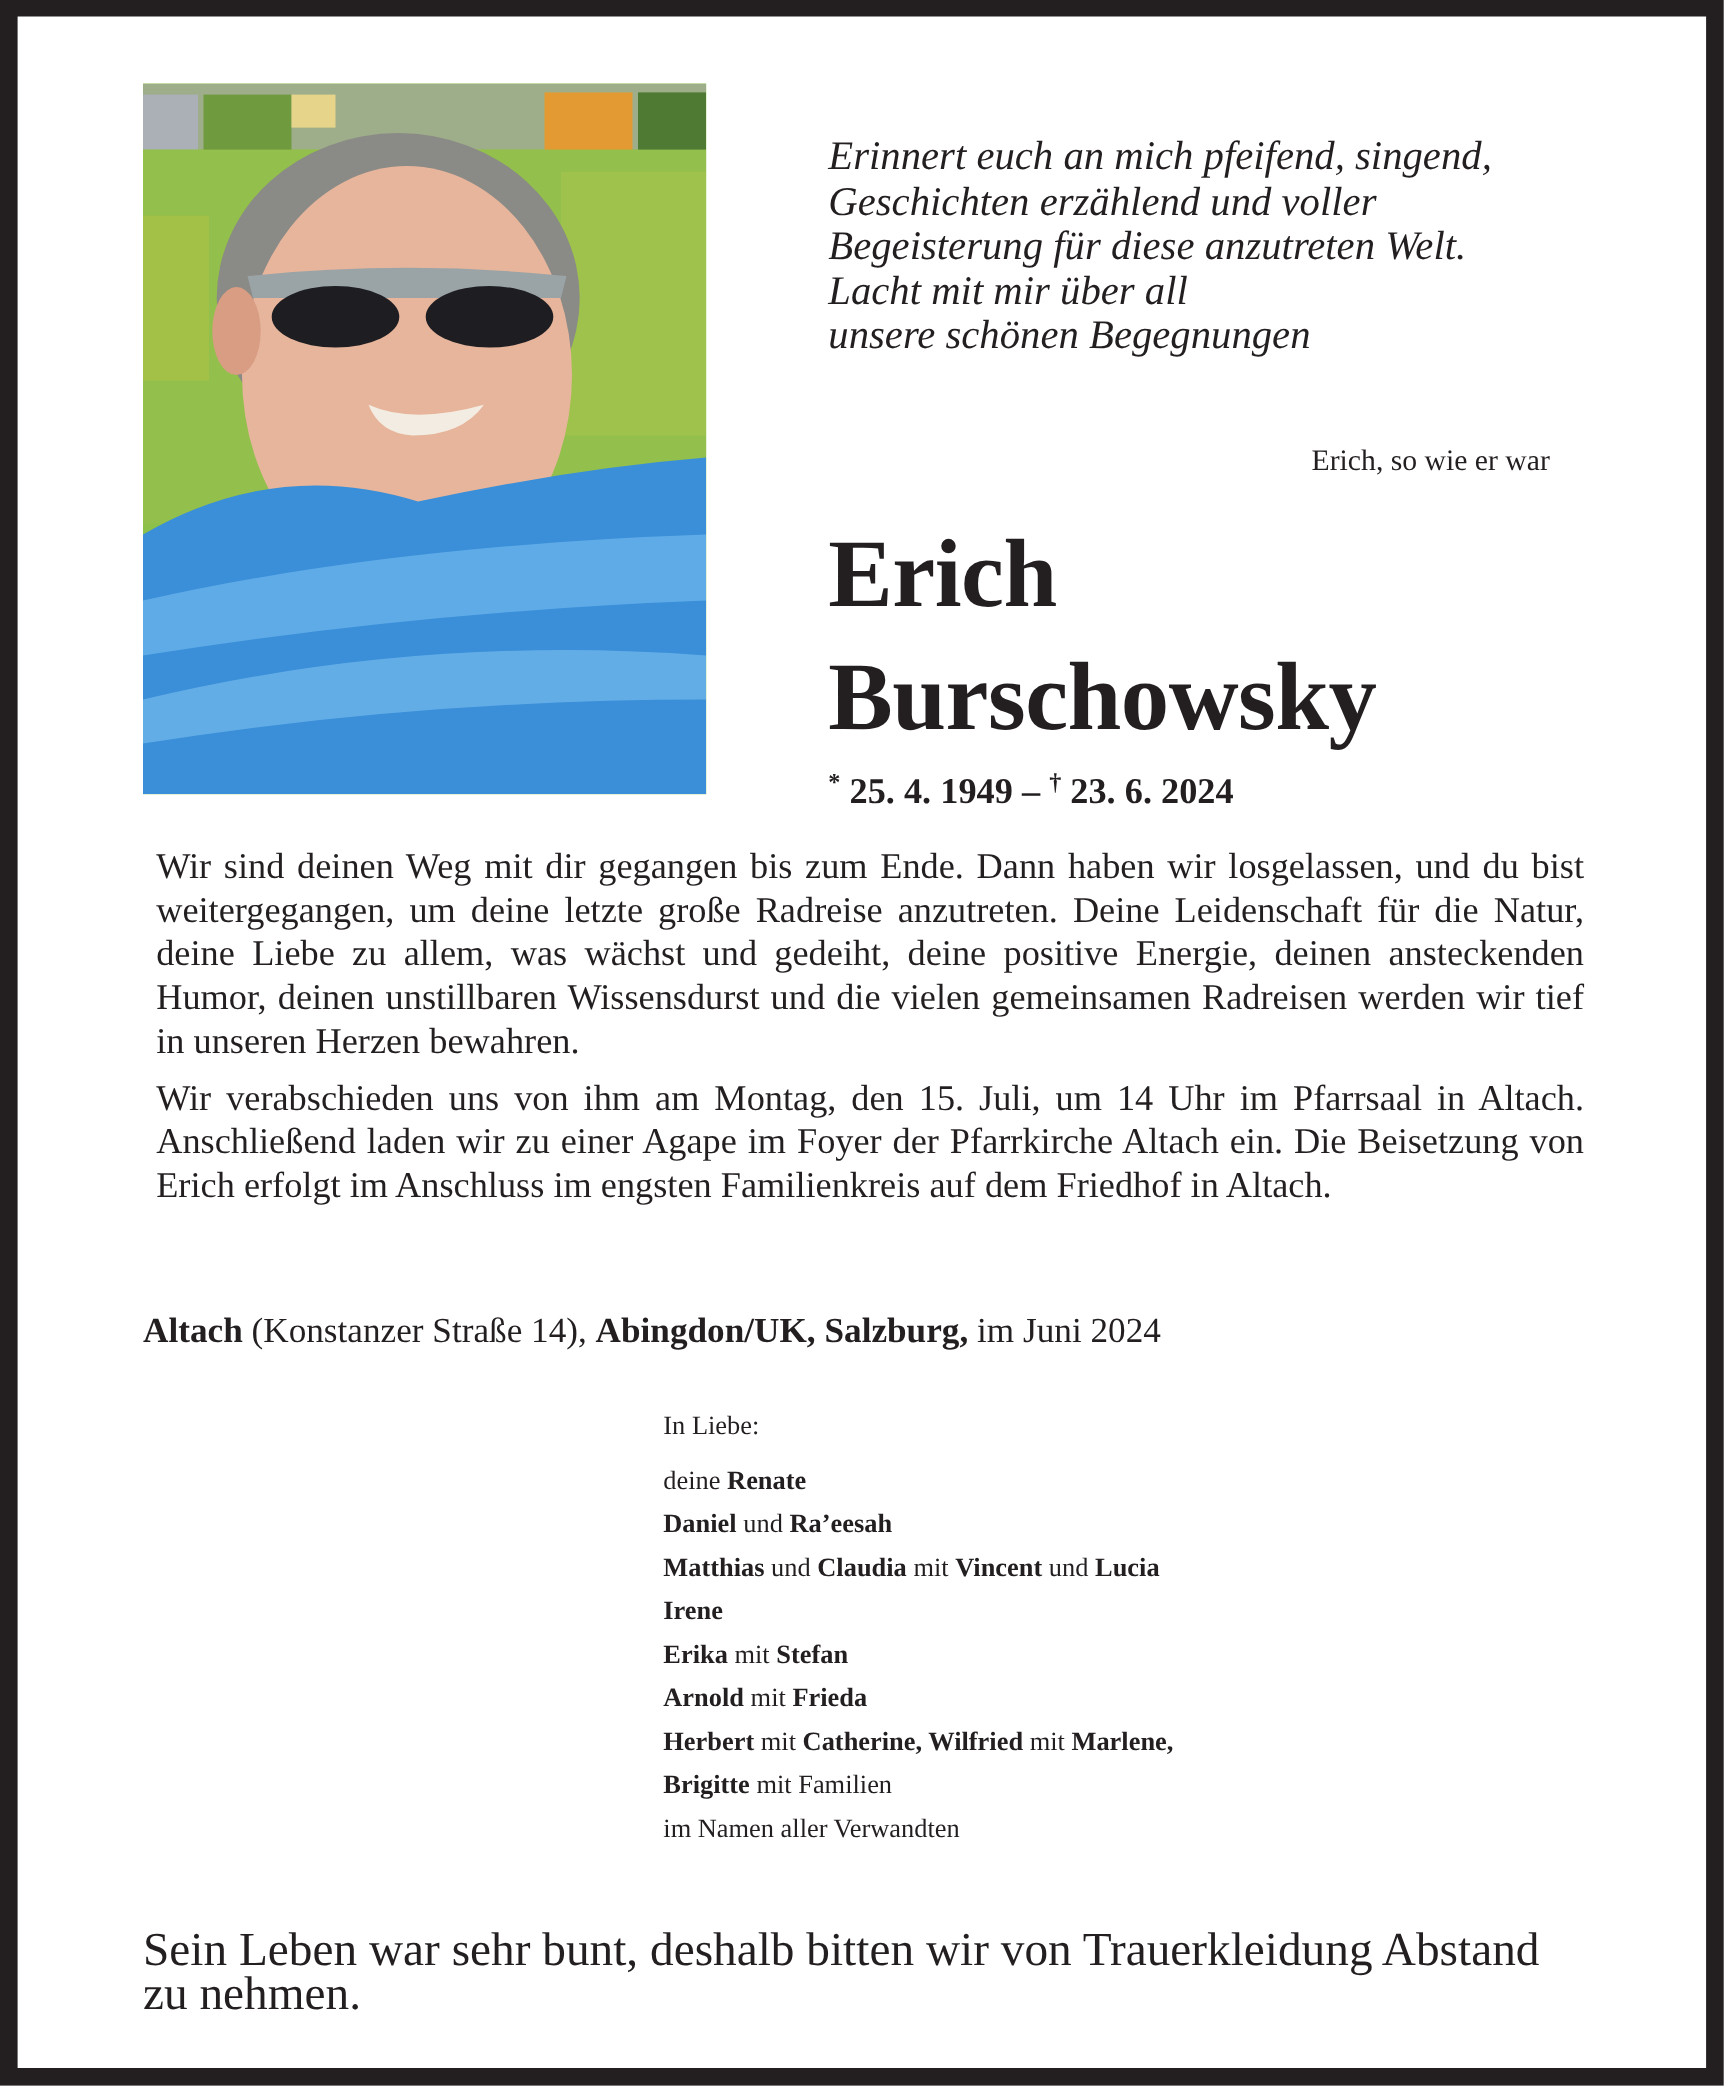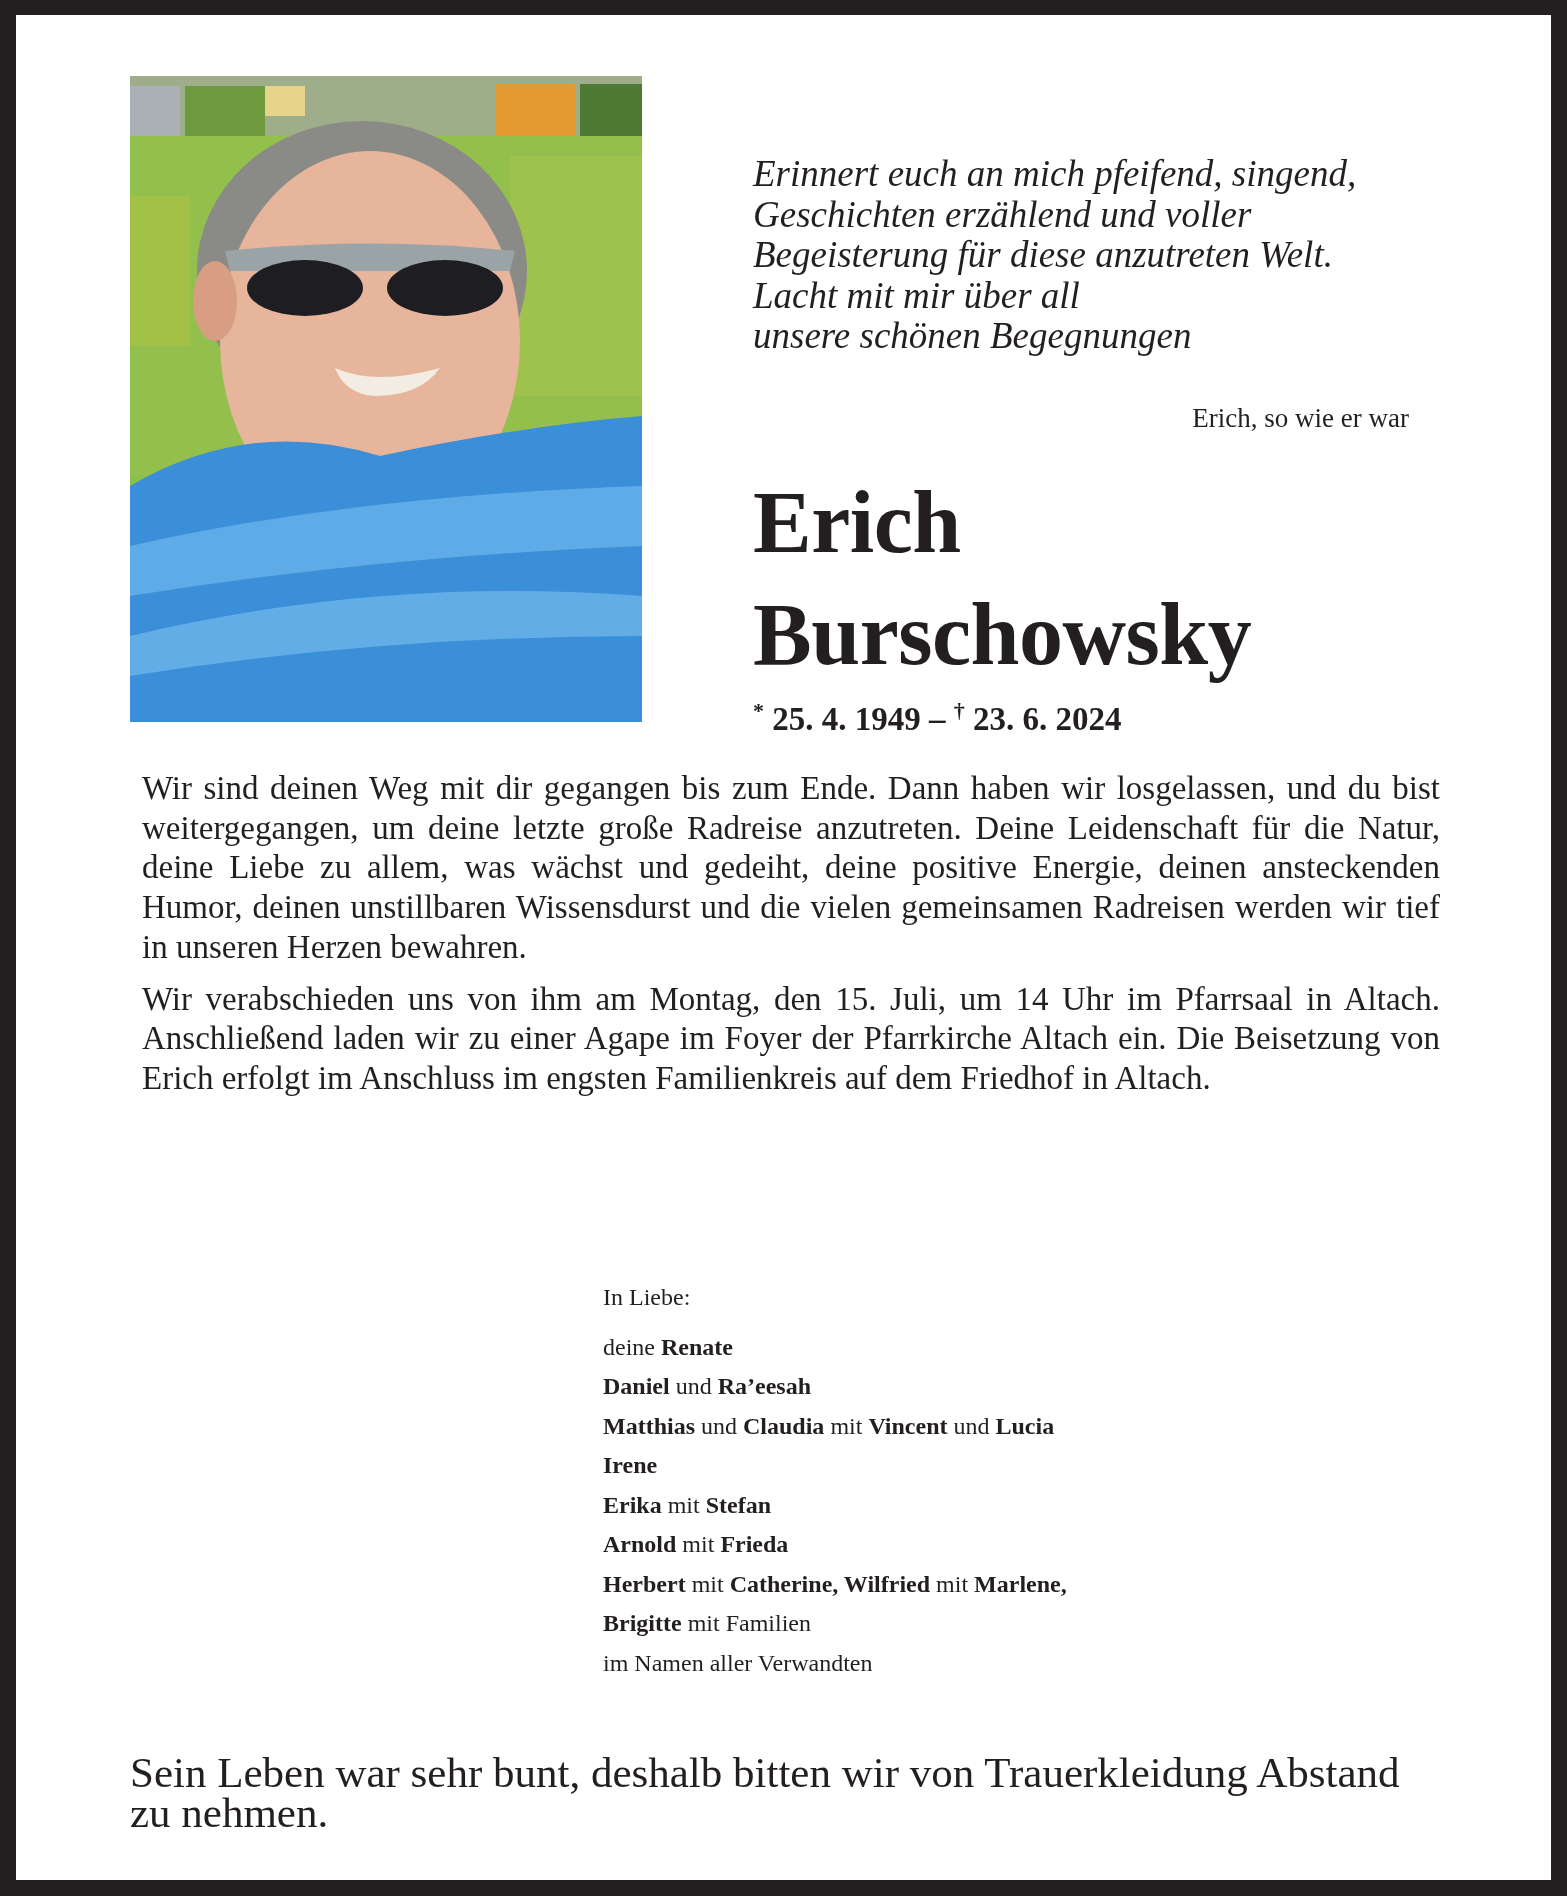--- a/index.html
+++ b/index.html
@@ -26,21 +26,20 @@
   }
   .photo svg { display: block; width: 100%; height: 100%; }
 
   .quote {
     position: absolute;
     left: 737px; top: 108px;
     width: 680px;
     font-style: italic;
     font-size: 37px;
     line-height: 40.5px;
-    margin-top: 31px;
   }
   .quote .line { display: block; white-space: nowrap; }
   .quote-sig {
     position: absolute;
     left: 737px; top: 388px;
     width: 656px;
     text-align: right;
     font-size: 27px;
     line-height: 30px;
   }
@@ -146,20 +145,23 @@
     <sup>*</sup>
     <span>25. 4. 1949</span><span> – </span><sup>†</sup>
     <span>23. 6. 2024</span>
   </div>
 
   <div class="body-text">
     <p>Wir sind deinen Weg mit dir gegangen bis zum Ende. Dann haben wir losgelassen, und du bist weitergegangen, um deine letzte große Radreise anzutreten. Deine Leidenschaft für die Natur, deine Liebe zu allem, was wächst und gedeiht, deine positive Energie, deinen ansteckenden Humor, deinen unstillbaren Wissensdurst und die vielen gemeinsamen Radreisen werden wir tief in unseren Herzen bewahren.</p>
     <p>Wir verabschieden uns von ihm am Montag, den 15. Juli, um 14 Uhr im Pfarrsaal in Altach. Anschließend laden wir zu einer Agape im Foyer der Pfarrkirche Altach ein. Die Beisetzung von Erich erfolgt im Anschluss im engsten Familienkreis auf dem Friedhof in Altach.</p>
   </div>
 
+  <div class="place-line">
+    <b>Altach</b><span> (Konstanzer Straße 14), </span><b>Abingdon/UK, Salzburg,</b><span> im Juni 2024</span>
+  </div>
 
   <div class="family">
     <span class="greet">In Liebe:</span>
     <div id="family-rows">
         <span class="row"><span>deine </span><b>Renate</b></span>
         <span class="row"><b>Daniel</b><span> und </span><b>Ra’eesah</b></span>
         <span class="row"><b>Matthias</b><span> und </span><b>Claudia</b><span> mit </span><b>Vincent</b><span> und </span><b>Lucia</b></span>
         <span class="row"><b>Irene</b></span>
         <span class="row"><b>Erika</b><span> mit </span><b>Stefan</b></span>
         <span class="row"><b>Arnold</b><span> mit </span><b>Frieda</b></span>

